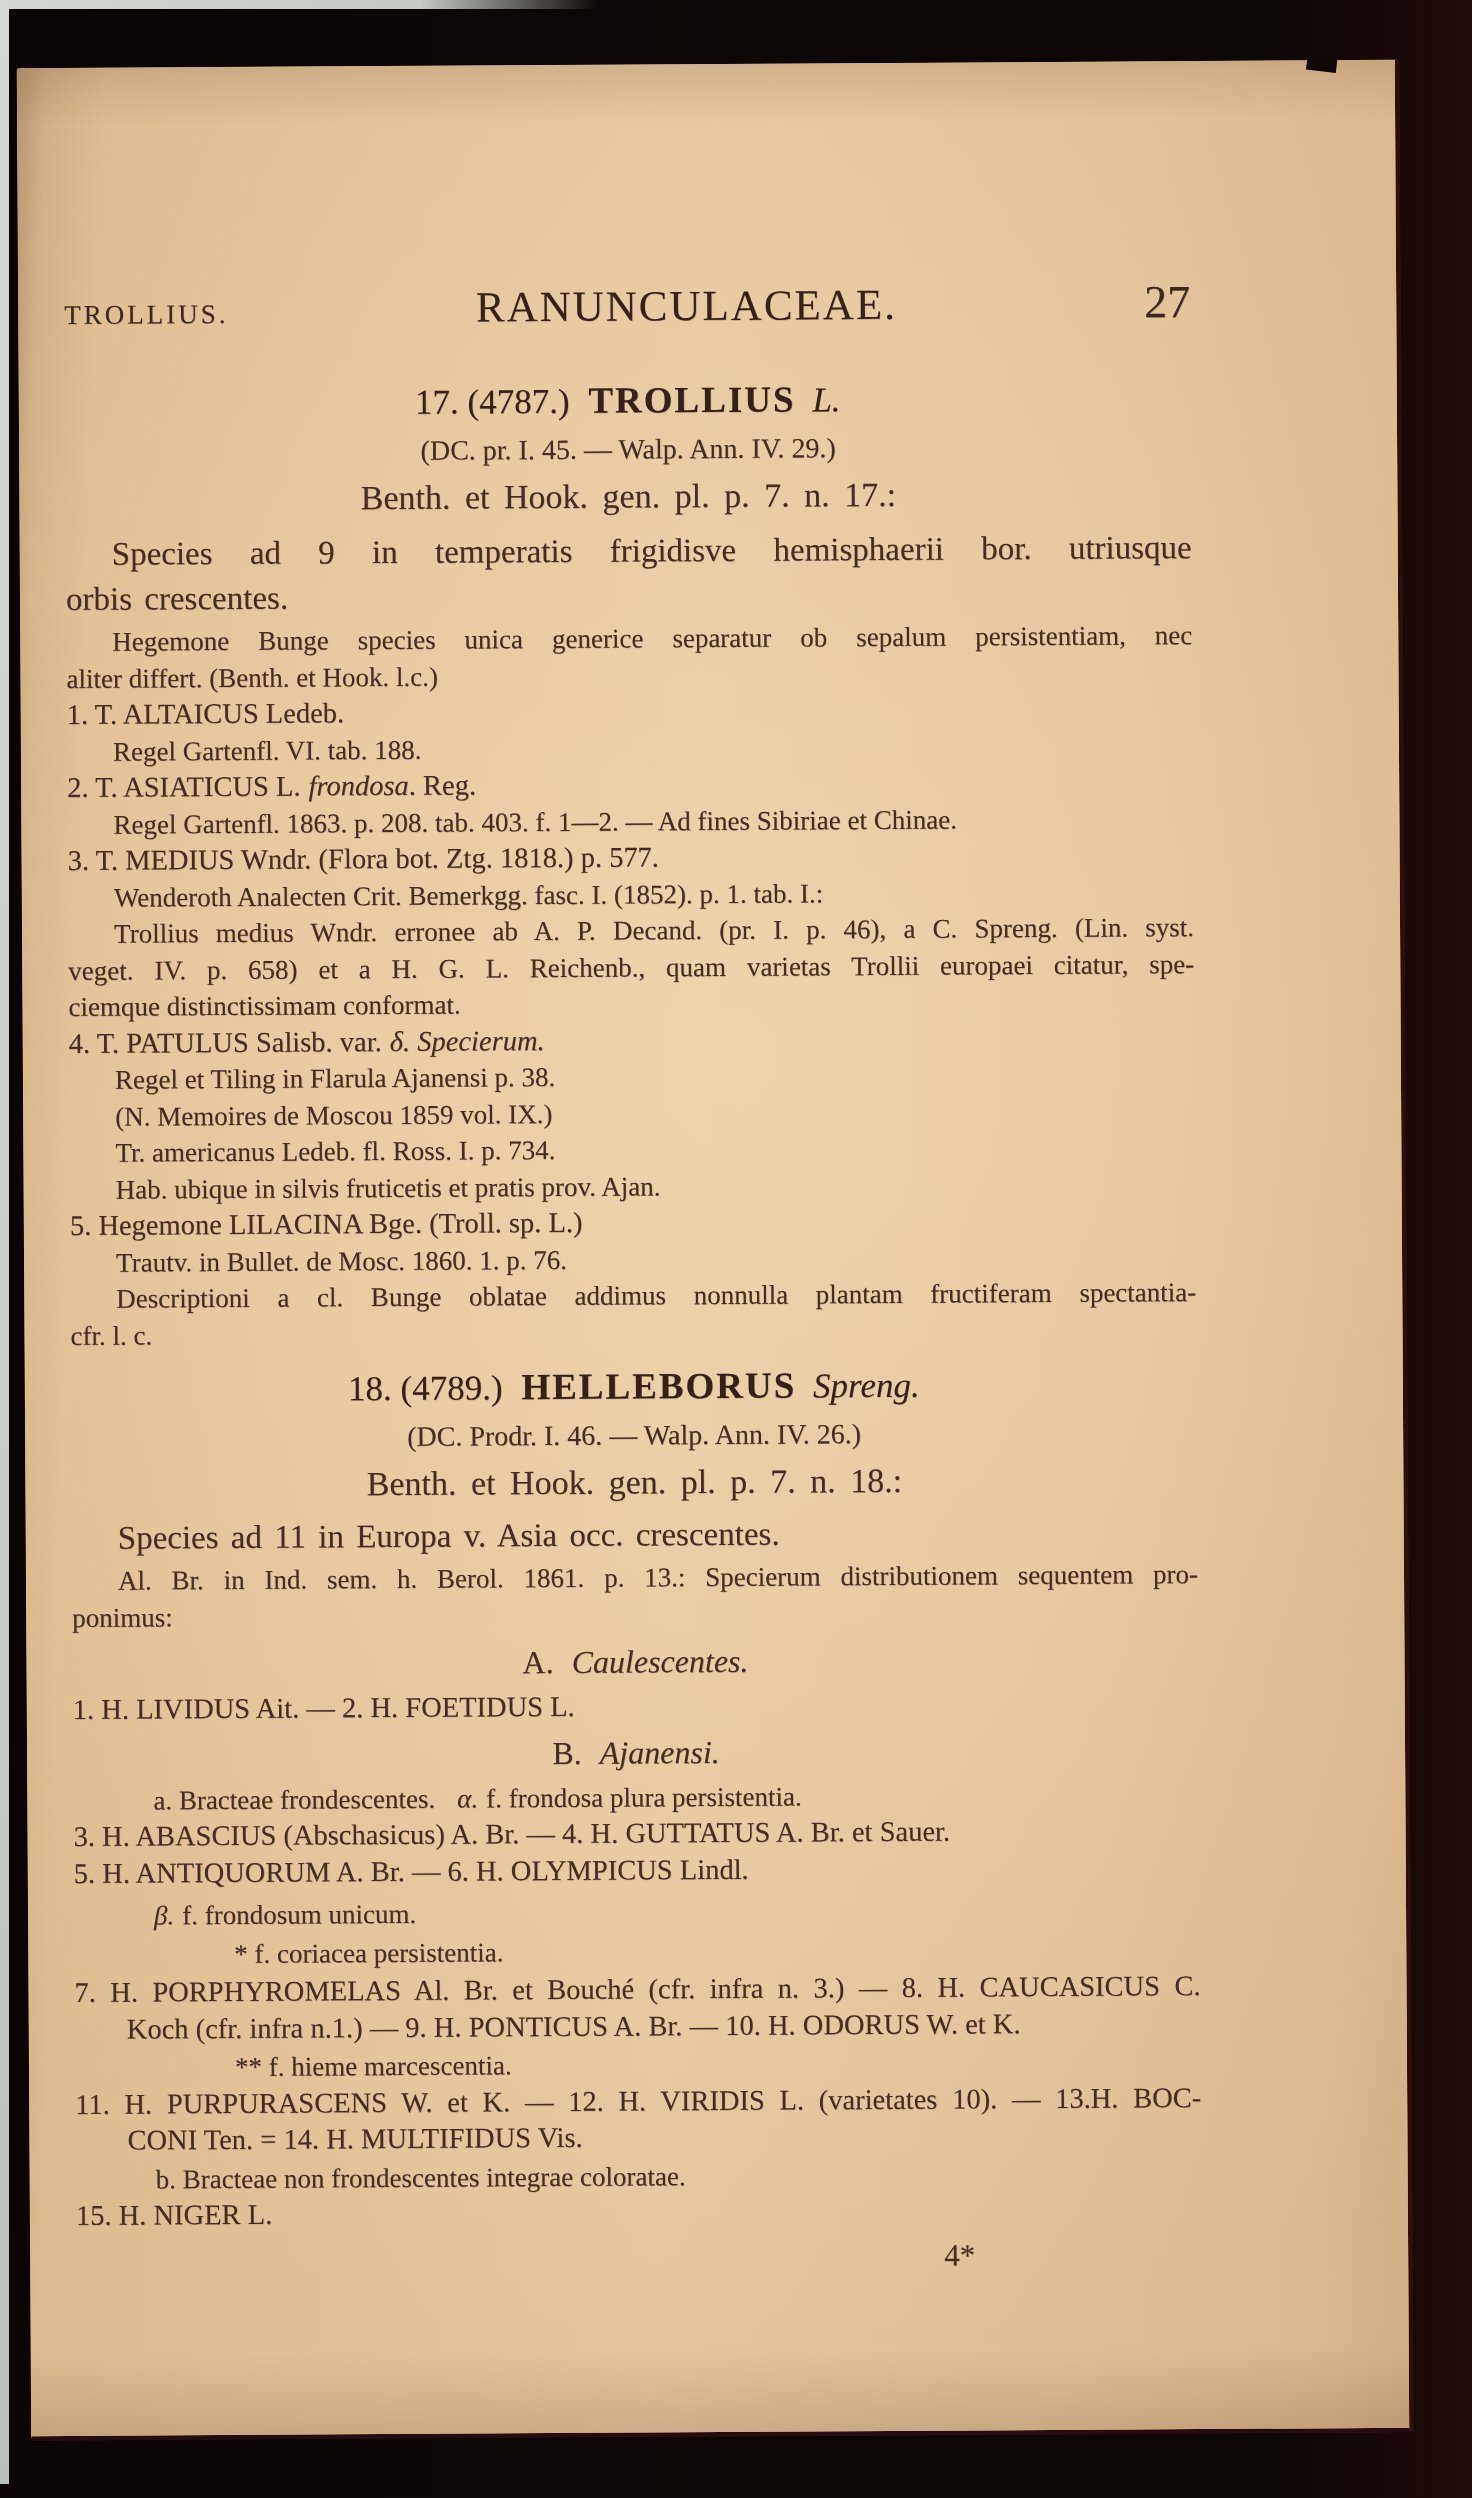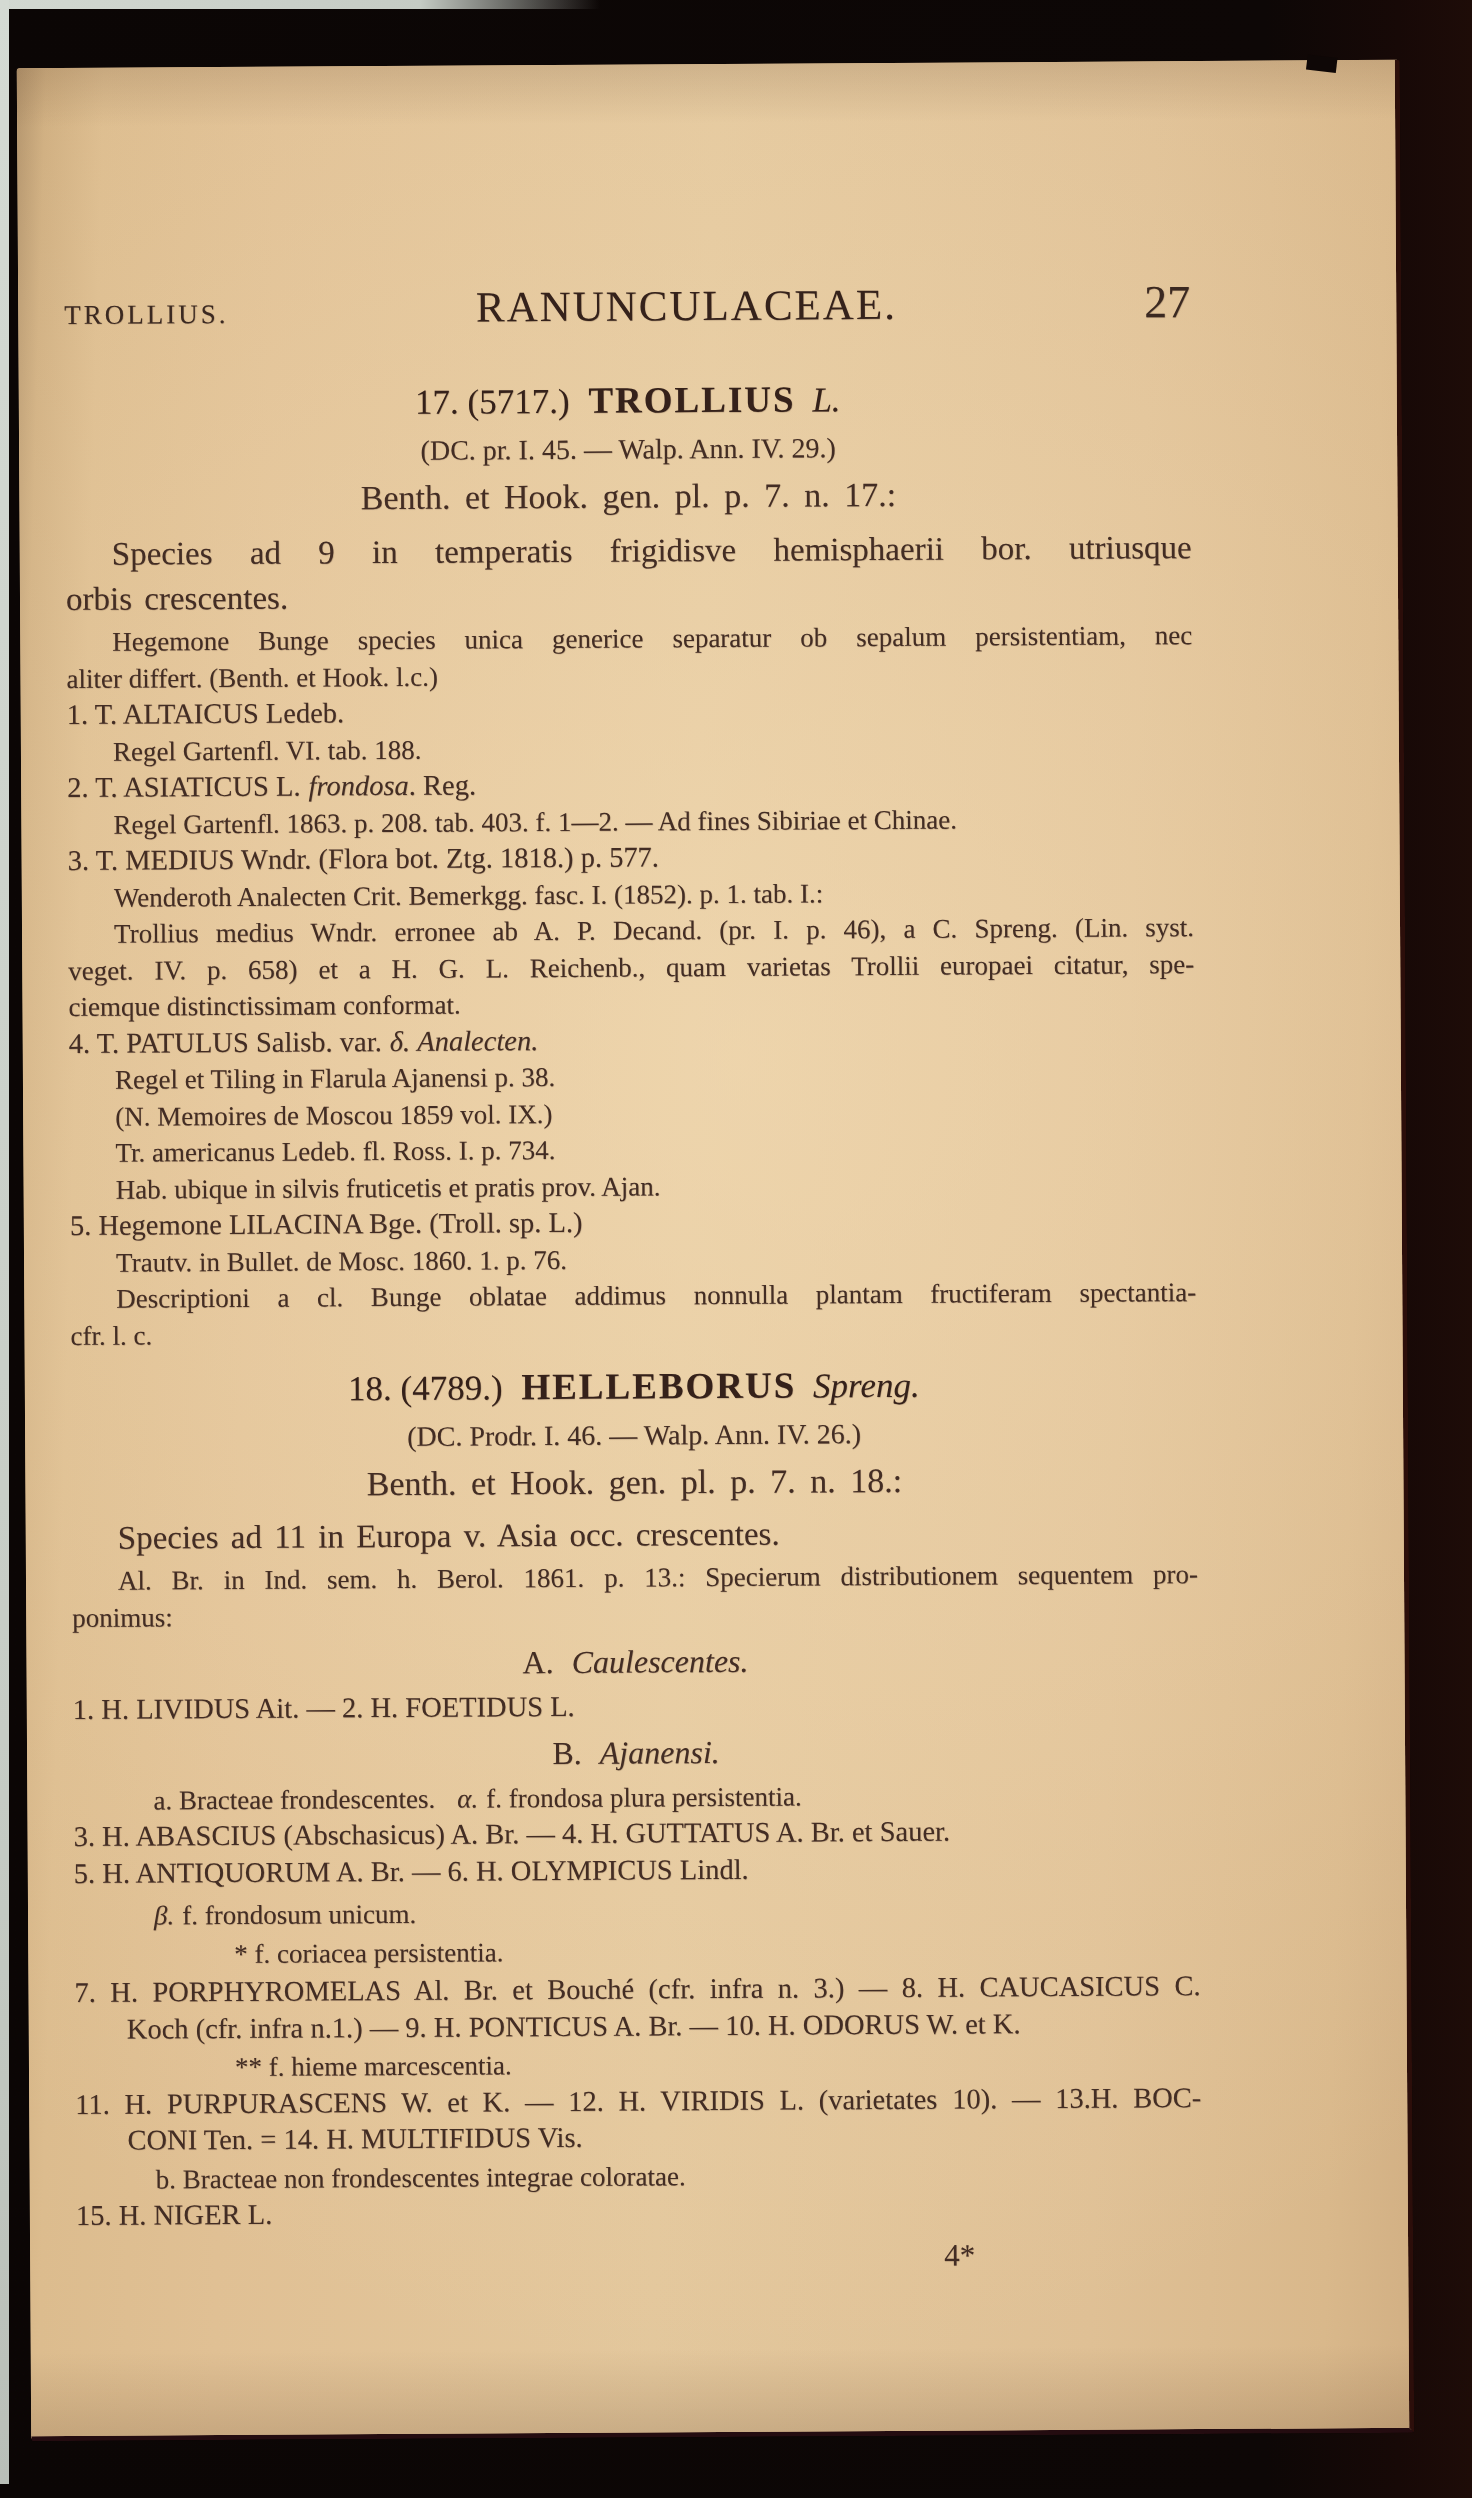--- a/index.html
+++ b/index.html
@@ -59,21 +59,21 @@
   <div class="paper">
     <div class="content">
 
       <div class="runhead">
         <span class="rh-left">TROLLIUS.</span>
         <span class="rh-center">RANUNCULACEAE.</span>
         <span class="rh-right">27</span>
       </div>
 
       <div class="ln h-genus ctr">
-        <span>17. (5717.)</span>
+        <span>17. (4787.)</span>
         <span class="b genus gap10">TROLLIUS</span>
         <span class="it gap8">L.</span>
       </div>
       <div class="ln syn ctr">(DC. pr. I. 45. — Walp. Ann. IV. 29.)</div>
       <div class="ln genpl ctr">Benth. et Hook. gen. pl. p. 7. n. 17.:</div>
 
       <div class="ln big ind jst" style="margin-top:10px">Species ad 9 in temperatis frigidisve hemisphaerii bor. utriusque</div>
       <div class="ln big">orbis crescentes.</div>
 
       <div class="ln note ind jst" style="margin-top:2px">Hegemone Bunge species unica generice separatur ob sepalum persistentiam, nec</div>
@@ -84,21 +84,21 @@
 
       <div class="ln item"><span>2. T. ASIATICUS L.</span><span class="it gap8">frondosa</span><span>. Reg.</span></div>
       <div class="ln note ind">Regel Gartenfl. 1863. p. 208. tab. 403. f. 1—2. — Ad fines Sibiriae et Chinae.</div>
 
       <div class="ln item">3. T. MEDIUS Wndr. (Flora bot. Ztg. 1818.) p. 577.</div>
       <div class="ln note ind">Wenderoth Analecten Crit. Bemerkgg. fasc. I. (1852). p. 1. tab. I.:</div>
       <div class="ln note ind jst">Trollius medius Wndr. erronee ab A. P. Decand. (pr. I. p. 46), a C. Spreng. (Lin. syst.</div>
       <div class="ln note jst">veget. IV. p. 658) et a H. G. L. Reichenb., quam varietas Trollii europaei citatur, spe-</div>
       <div class="ln note">ciemque distinctissimam conformat.</div>
 
-      <div class="ln item"><span>4. T. PATULUS Salisb. var.</span><span class="it gap8">δ. Analecten.</span></div>
+      <div class="ln item"><span>4. T. PATULUS Salisb. var.</span><span class="it gap8">δ. Specierum.</span></div>
       <div class="ln note ind">Regel et Tiling in Flarula Ajanensi p. 38.</div>
       <div class="ln note ind">(N. Memoires de Moscou 1859 vol. IX.)</div>
       <div class="ln note ind">Tr. americanus Ledeb. fl. Ross. I. p. 734.</div>
       <div class="ln note ind">Hab. ubique in silvis fruticetis et pratis prov. Ajan.</div>
 
       <div class="ln item">5. Hegemone LILACINA Bge. (Troll. sp. L.)</div>
       <div class="ln note ind">Trautv. in Bullet. de Mosc. 1860. 1. p. 76.</div>
       <div class="ln note ind jst">Descriptioni a cl. Bunge oblatae addimus nonnulla plantam fructiferam spectantia-</div>
       <div class="ln note">cfr. l. c.</div>
 

